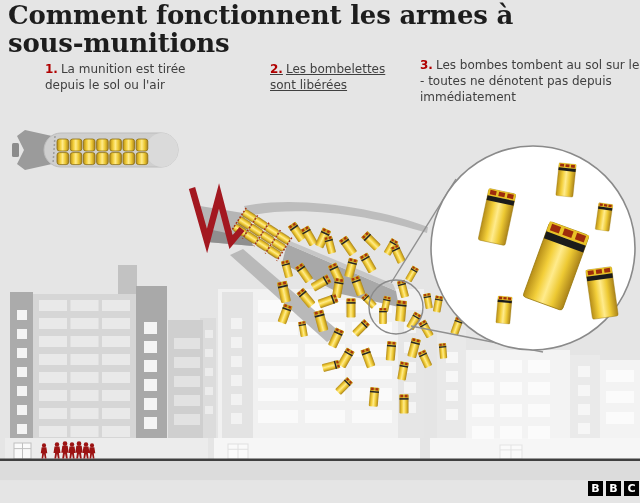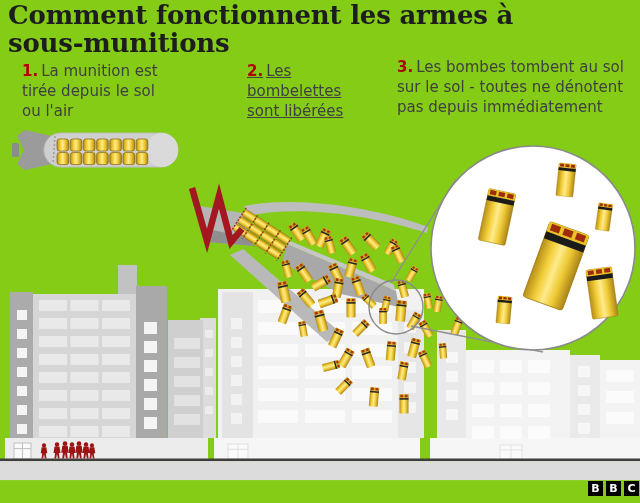--- a/index.html
+++ b/index.html
@@ -1,21 +1,21 @@
 <!DOCTYPE html>
 <html><head>
 <meta charset="utf-8">
 <style>
   html,body{margin:0;padding:0;background:#fff;}
-  .stage{position:relative;width:640px;height:503px;background:#84cc16;overflow:hidden;
+  .stage{position:relative;width:640px;height:503px;background:#e5e5e5;overflow:hidden;
          font-family:"DejaVu Sans","Liberation Sans",sans-serif;}
   .title{position:absolute;left:8px;top:2px;width:620px;
          font-family:"DejaVu Serif","Liberation Serif",serif;
          font-weight:700;font-size:26px;line-height:1.06;color:#1d1d1d;letter-spacing:-0.2px;}
-  .step{position:absolute;font-size:15px;line-height:1.33;color:#404040;}
+  .step{position:absolute;font-size:12px;line-height:1.33;color:#404040;margin-left:23px;}
   .step .num{color:#b00000;font-weight:700;margin-right:3px;}
   #step1{left:22px;top:62px;width:152px;}
   #step2{left:247px;top:62px;width:118px;text-decoration:underline;}
   #step3{left:397px;top:58px;width:245px;}
   svg.illus{position:absolute;left:0;top:0;}
   .bbc{position:absolute;top:481px;display:flex;gap:3px;left:588px;}
   .bbc .sq{width:15px;height:15px;background:#000;color:#fff;font-weight:700;font-size:11px;
            display:flex;align-items:center;justify-content:center;
            font-family:"DejaVu Sans","Liberation Sans",sans-serif;}
 </style>

